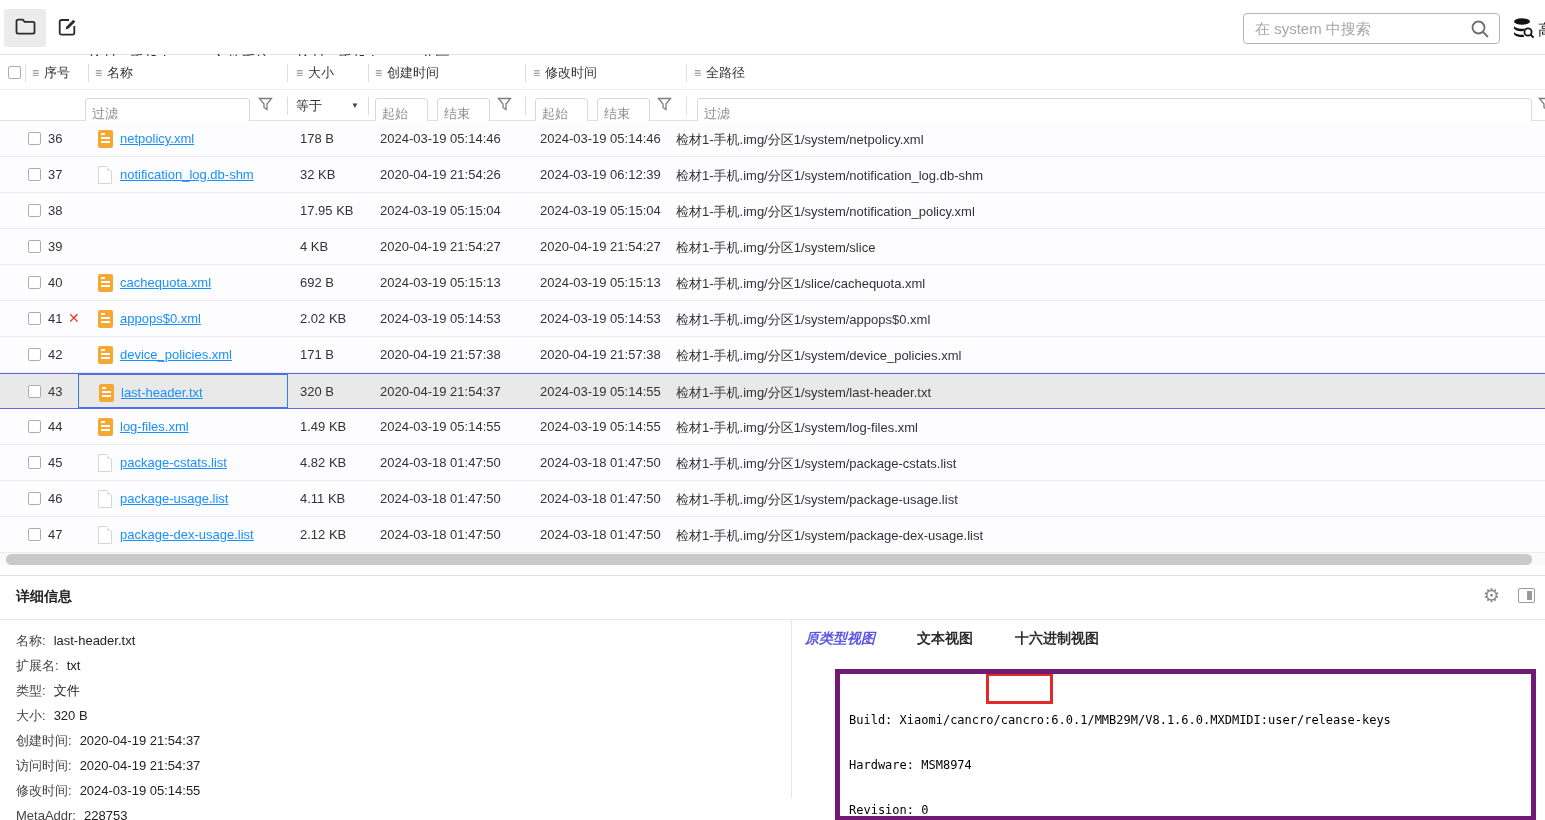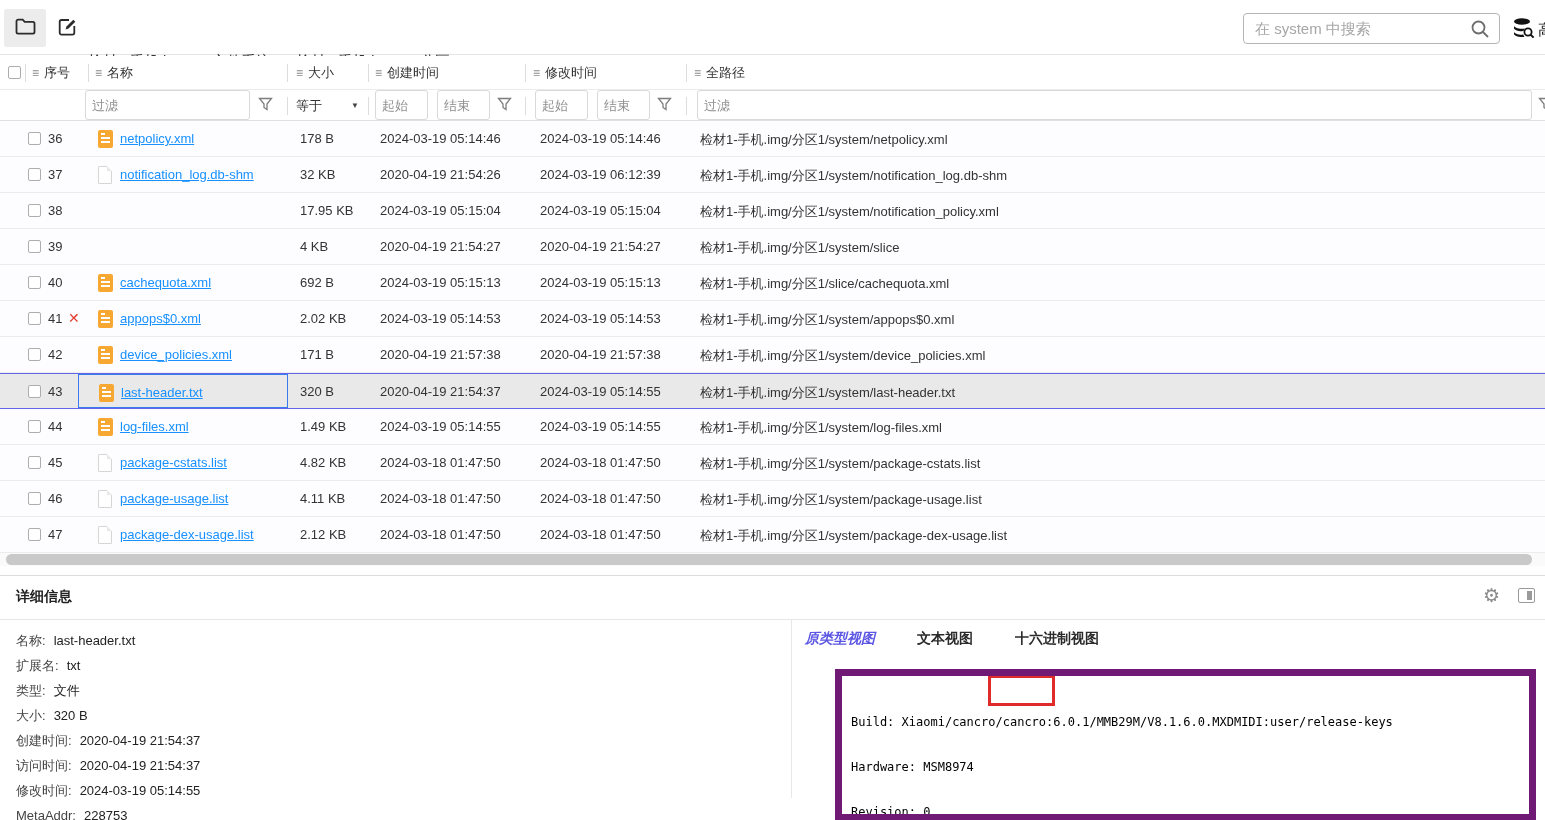--- a/index.html
+++ b/index.html
@@ -25,21 +25,21 @@
 
   
   .thead { position:absolute; left:0; top:56px; width:1545px; height:34px; background:#fff; border-bottom:1px solid #ececec; font-size:13px; color:#333; }
   .th { position:absolute; top:0; height:34px; display:flex; align-items:center; gap:5px; white-space:nowrap; cursor:pointer; }
   .menu-glyph { color:#8a8a8a; font-size:12px; }
   .col-div { position:absolute; top:8px; width:1px; height:18px; background:#ddd; }
   .cb { width:13px; height:13px; border:1.5px solid #adadad; border-radius:2px; background:#fff; display:inline-block; cursor:pointer; }
 
   
   .frow { position:absolute; left:0; top:90px; width:1545px; height:31px; background:#fff; border-bottom:1px solid #e0e0e0; }
-  .fin { position:absolute; top:0; height:30px; border:1px solid #d9d9d9; border-radius:3px; font-size:13px; padding:0 6px; color:#333; outline:none; font-family:inherit; background:#fff; }
+  .fin { position:absolute; top:8px; height:30px; border:1px solid #d9d9d9; border-radius:3px; font-size:13px; padding:0 6px; color:#333; outline:none; font-family:inherit; background:#fff; }
   .fin::placeholder { color:#8f8f8f; }
   .funnel { position:absolute; top:7px; cursor:pointer; display:flex; }
   .op-select { position:absolute; left:296px; top:4px; width:66px; height:23px; display:flex; align-items:center; justify-content:space-between; font-size:13px; color:#333; cursor:pointer; }
   .op-arrow { font-size:8px; color:#444; margin-right:3px; }
 
   
   .rows { position:absolute; left:0; top:121px; width:1545px; }
   .row { position:relative; width:1545px; height:36px; border-bottom:1px solid #ececec; background:#fdfdff; font-size:13px; }
   .row .cb { position:absolute; left:28px; top:11px; }
   .row .num { position:absolute; left:48px; top:10px; color:#333; }
@@ -52,21 +52,21 @@
   .ficon.xml::before { content:""; position:absolute; left:3px; top:3px; width:4px; height:2px; background:#fff; }
   .ficon.xml::after { content:""; position:absolute; left:3px; top:7px; width:9px; height:2px; background:#fff; box-shadow:0 4px 0 #fff; }
   .ficon.plain { width:14px; height:18px; background:#fff; border:1px solid #d5d5d5; border-radius:1px; }
   .ficon.plain::before { content:""; position:absolute; top:-1px; right:-1px; width:0; height:0; border-left:5px solid #e8e8e8; border-top:5px solid #fff; }
   .ficon.folder { width:17px; height:13px; background:#ffc65f; border-radius:1px 2px 2px 2px; top:13px; }
   .ficon.folder::before { content:""; position:absolute; left:0; top:-3px; width:7px; height:4px; background:#ffc65f; border-radius:2px 2px 0 0; }
   .fname { position:absolute; left:42px; top:10px; color:#1890ff; text-decoration:underline; cursor:pointer; white-space:nowrap; }
   .row .size { position:absolute; left:300px; top:10px; }
   .row .created { position:absolute; left:380px; top:10px; }
   .row .modified { position:absolute; left:540px; top:10px; }
-  .row .path { position:absolute; left:700px; top:10px; white-space:nowrap; }
+  .row .path { position:absolute; left:676px; top:10px; white-space:nowrap; }
 
   
   .hscroll { position:absolute; left:0; top:553px; width:1545px; height:13px; background:#fafafa; }
   .hthumb { position:absolute; left:6px; top:1px; width:1526px; height:11px; background:#c9c9c9; border-radius:6px; cursor:pointer; }
 
   
   .details { position:absolute; left:0; top:575px; width:1545px; height:223px; border-top:1px solid #ddd; background:#fff; }
   .d-title { position:absolute; left:16px; top:12px; font-size:14px; font-weight:bold; color:#222; }
   .gear { position:absolute; left:1483px; top:8px; font-size:19px; color:#8a8a8a; cursor:pointer; }
   .panel-toggle { position:absolute; left:1518px; top:12px; width:17px; height:15px; border:1.5px solid #9a9a9a; border-radius:2px; cursor:pointer; }
@@ -76,21 +76,21 @@
 
   .d-fields { position:absolute; left:16px; top:52px; list-style:none; }
   .d-fields li { height:25px; display:flex; align-items:center; gap:8px; font-size:13px; }
   .d-label { color:#444; }
   .d-value { color:#222; }
 
   .tabs { position:absolute; left:805px; top:54px; display:flex; gap:42px; font-size:14px; font-weight:600; }
   .tab { color:#2b2b2b; cursor:pointer; }
   .tab.active { color:#5b55e3;font-style:italic; }
 
-  .viewer { position:absolute; left:835px; top:93px; width:701px; height:152px; border:7px solid #701a75; background:#fff; overflow:hidden; }
+  .viewer { position:absolute; left:835px; top:93px; width:701px; height:152px; border:5px solid #701a75; background:#fff; overflow:hidden; }
   .viewer-text { padding:9px 0 0 9px; font-family:"DejaVu Sans Mono","Liberation Mono",monospace; font-size:12px; line-height:15px; color:#000; white-space:pre; }
   .red-annotation { position:absolute; left:146px; top:-1px; width:67px; height:31px; border:3px solid #e02b2b; pointer-events:none; }
 </style>
 </head>
 <body>
 
 <div id="app">
 
   <div class="topbar">
     <div class="folder-btn">

